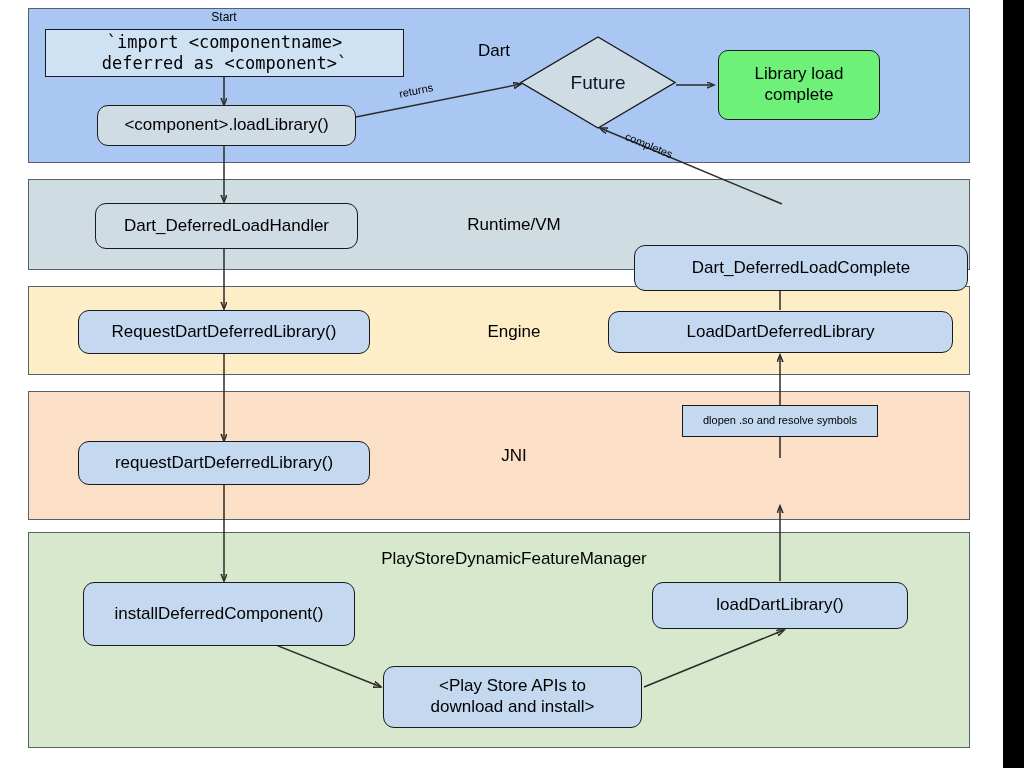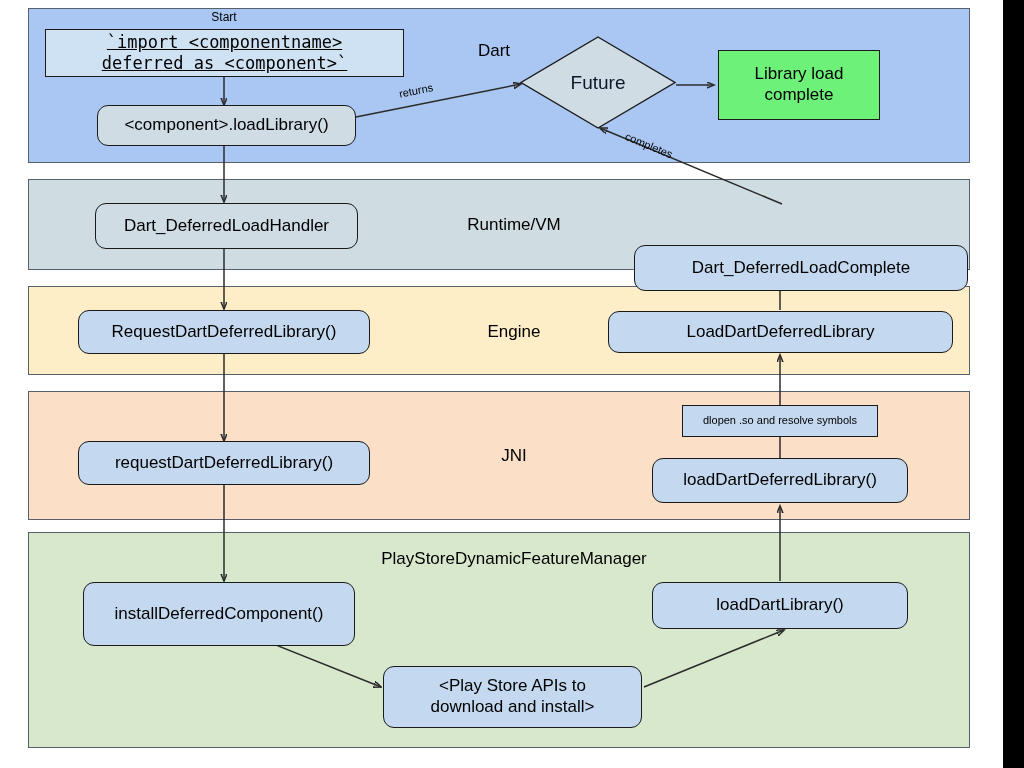--- a/index.html
+++ b/index.html
@@ -55,24 +55,23 @@
     border: 1.4px solid #1a1a1a;
     line-height: 1.22;
     white-space: pre-line;
   }
   .node.rounded { border-radius: 11px; }
   .node.sharp   { border-radius: 0; }
   .node.mono {
     font-family: "DejaVu Sans Mono", "Liberation Mono", monospace;
     background: #cfe2f3;
     letter-spacing: 0px;
-    text-decoration: underline;
   }
   .node.pale  { background: #cfdce4; }
-  .node.green { background: #6ef178; }
+  .node.green { background: #6ef178; border-radius: 10px; }
   .node.small { font-size: 11px; }
 
   
   .diamond-wrap {
     position: absolute;
   }
   .diamond-wrap svg { display: block; overflow: visible; }
   .diamond-label {
     position: absolute;
     left: 0; top: 0;
@@ -189,21 +188,20 @@
     <div class="node rounded" style="left:634px; top:203px; width:334px; height:46px; font-size:17px;margin-top:42px;">Dart_DeferredLoadComplete</div>
 
     <div class="node rounded" style="left:78px; top:310px; width:292px; height:44px; font-size:17px;">RequestDartDeferredLibrary()</div>
 
     <div class="node rounded" style="left:608px; top:311px; width:345px; height:42px; font-size:17px;">LoadDartDeferredLibrary</div>
 
     <div class="node rounded" style="left:78px; top:441px; width:292px; height:44px; font-size:17px;">requestDartDeferredLibrary()</div>
 
     <div class="node sharp small" style="left:682px; top:405px; width:196px; height:32px;">dlopen .so and resolve symbols</div>
 
-    <div class="node rounded" style="left:652px; top:458px; width:256px; height:45px; font-size:17px;">loadDartDeferredLibrary()</div>
 
     <div class="node rounded" style="left:83px; top:582px; width:272px; height:64px; font-size:17px;">installDeferredComponent()</div>
 
     <div class="node rounded" style="left:383px; top:666px; width:259px; height:62px; font-size:17px;">&lt;Play Store APIs to
 download and install&gt;</div>
 
     <div class="node rounded" style="left:652px; top:582px; width:256px; height:47px; font-size:17px;">loadDartLibrary()</div>
 
   </div>
 </div>

